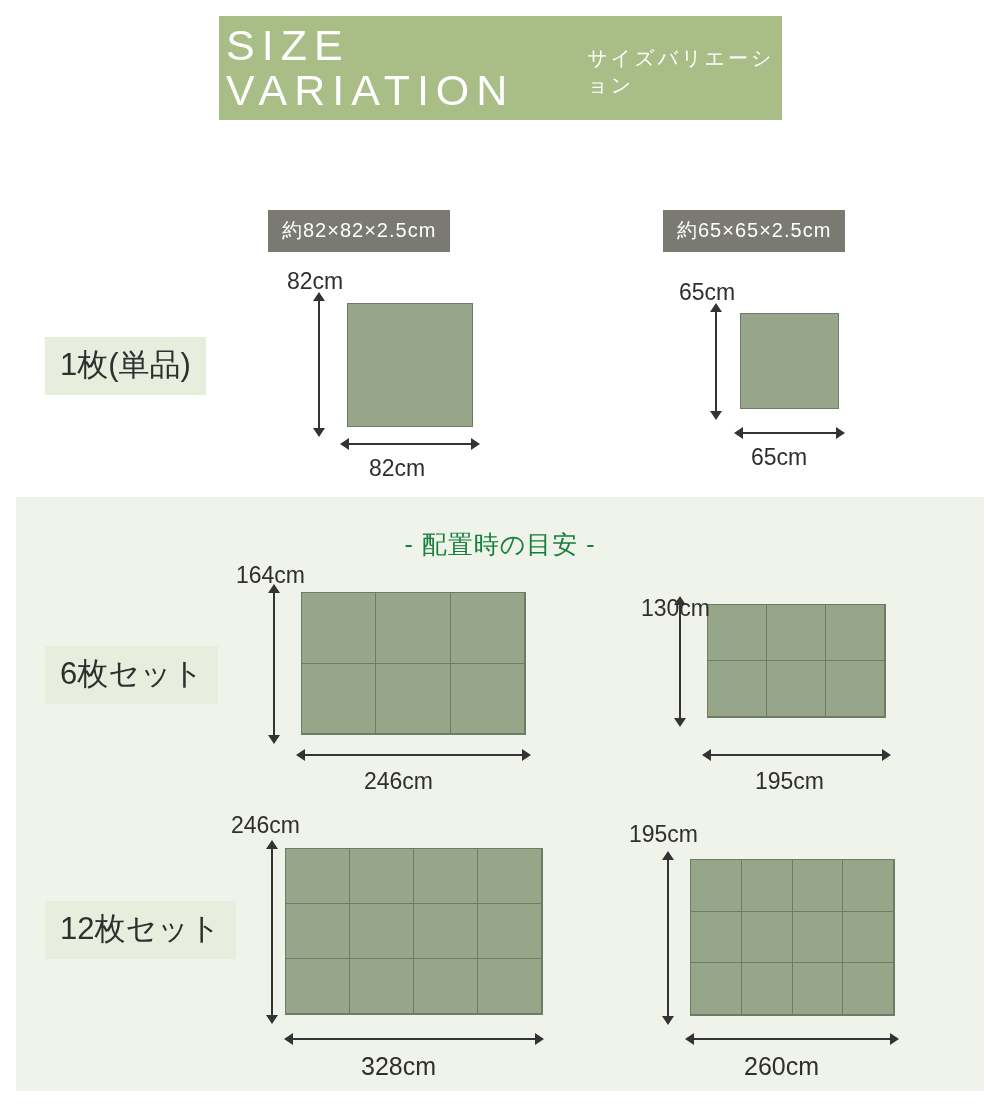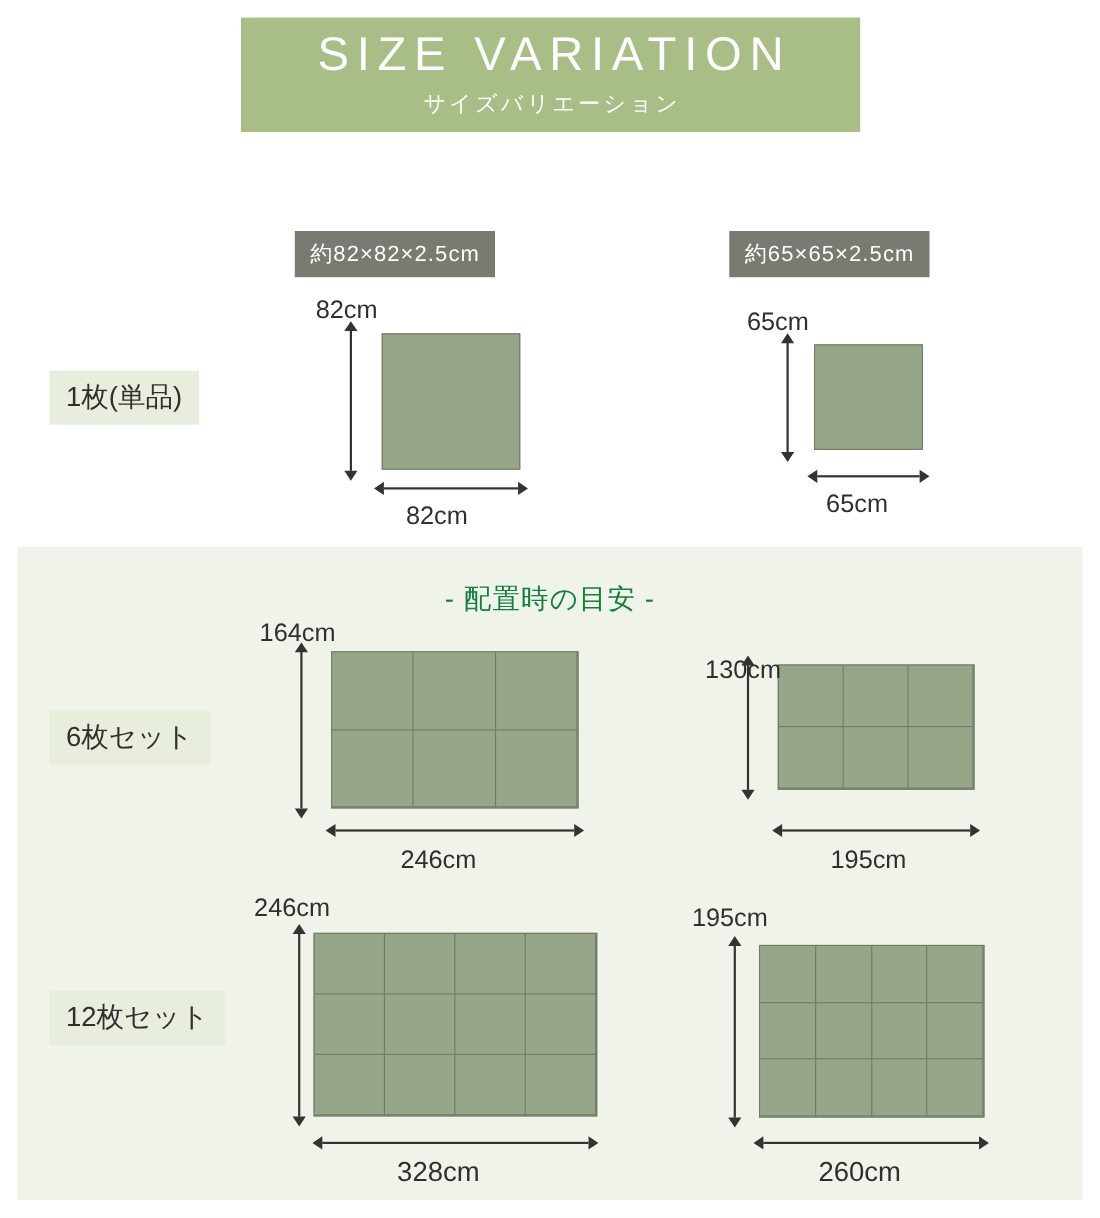--- a/index.html
+++ b/index.html
@@ -10,21 +10,21 @@
     font-family: "Liberation Sans", sans-serif;
     color: #333333;
   }
   .page { position: relative; width: 1000px; height: 1107px; overflow: hidden; }
 
   
   .header-band {
     position: absolute; left: 219px; top: 16px;
     width: 563px; height: 104px;
     background: #a9bd86;
-    display: flex; flex-direction: column;
+    display: flex; 
     align-items: center; justify-content: center;
   }
   .header-title {
     color: #ffffff;
     font-size: 43px;
     letter-spacing: 7px;
     font-weight: 400;
     line-height: 1.05;
     padding-left: 7px;
   }
@@ -54,21 +54,21 @@
     white-space: nowrap;
   }
   #pill-a { left: 268px; top: 210px; }
   #pill-b { left: 663px; top: 210px; }
 
   
   .row-chip {
     position: absolute;
     background: #e7eedd;
     color: #2f2f2f;
-    font-size: 25px;
+    font-size: 31px;
     padding: 7px 15px 9px 15px;
     white-space: nowrap;
   }
   #chip-1 { left: 45px; top: 337px; }
   #chip-6 { left: 45px; top: 646px; }
   #chip-12 { left: 45px; top: 901px; }
 
   
   .panel {
     position: absolute; left: 16px; top: 497px;

